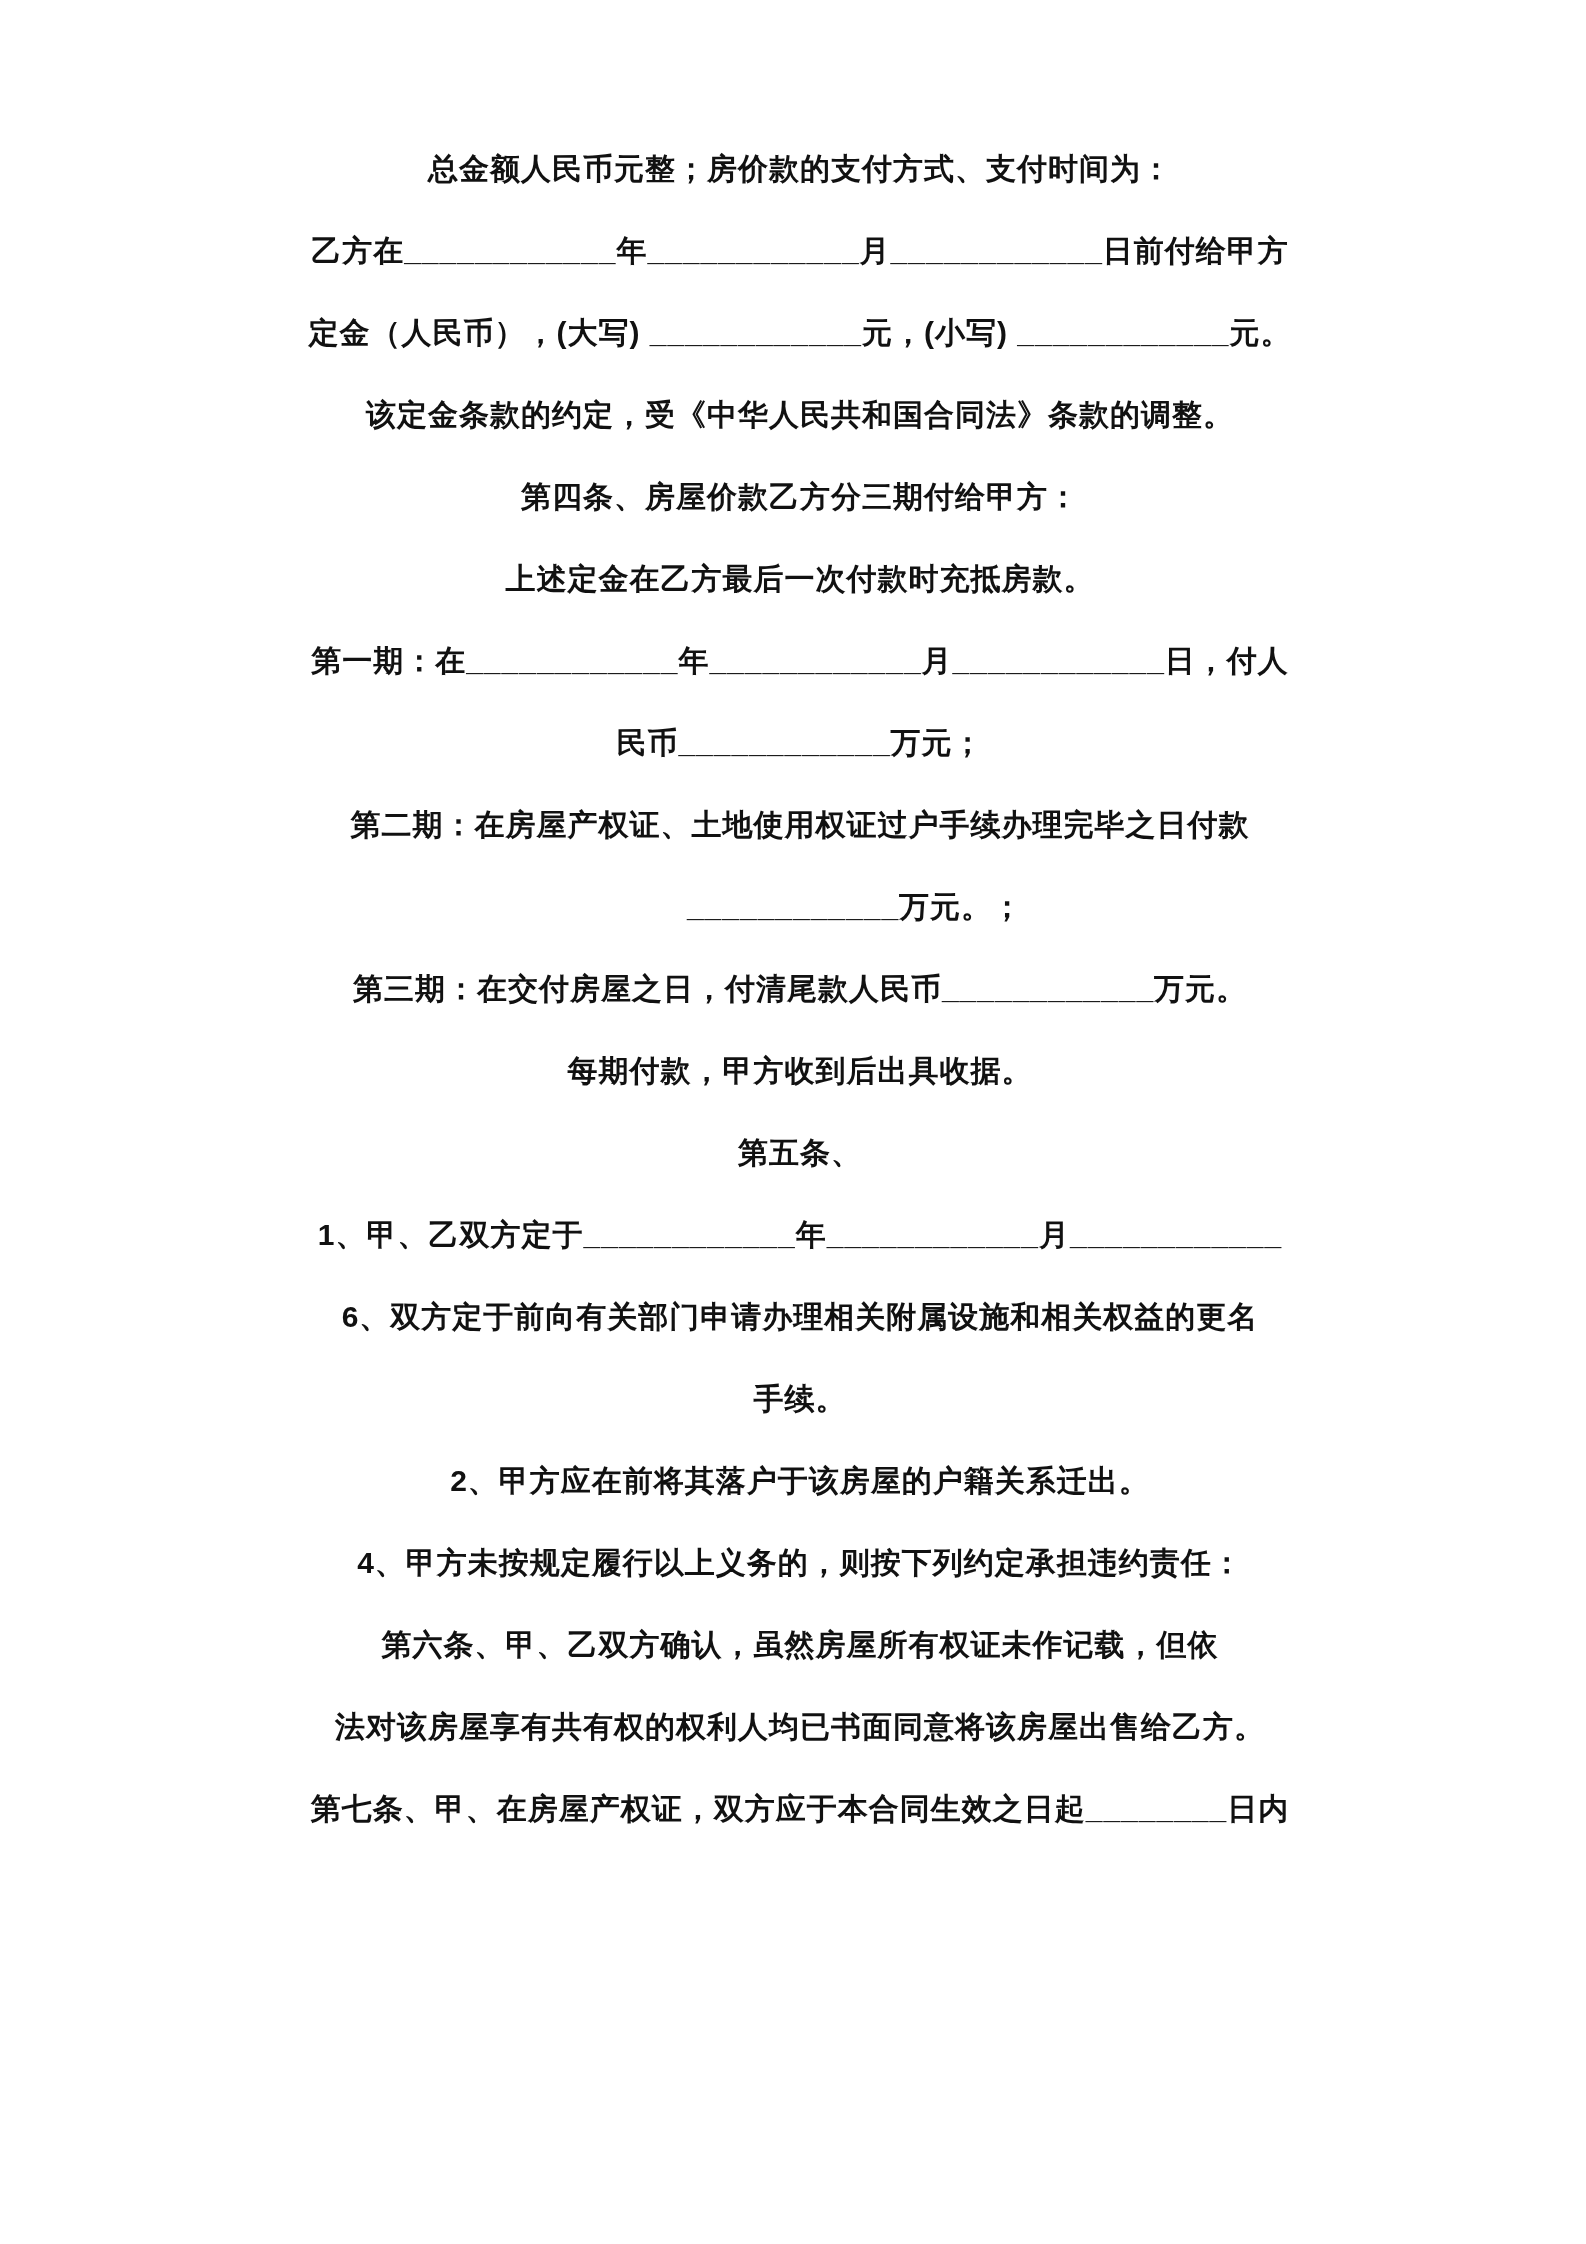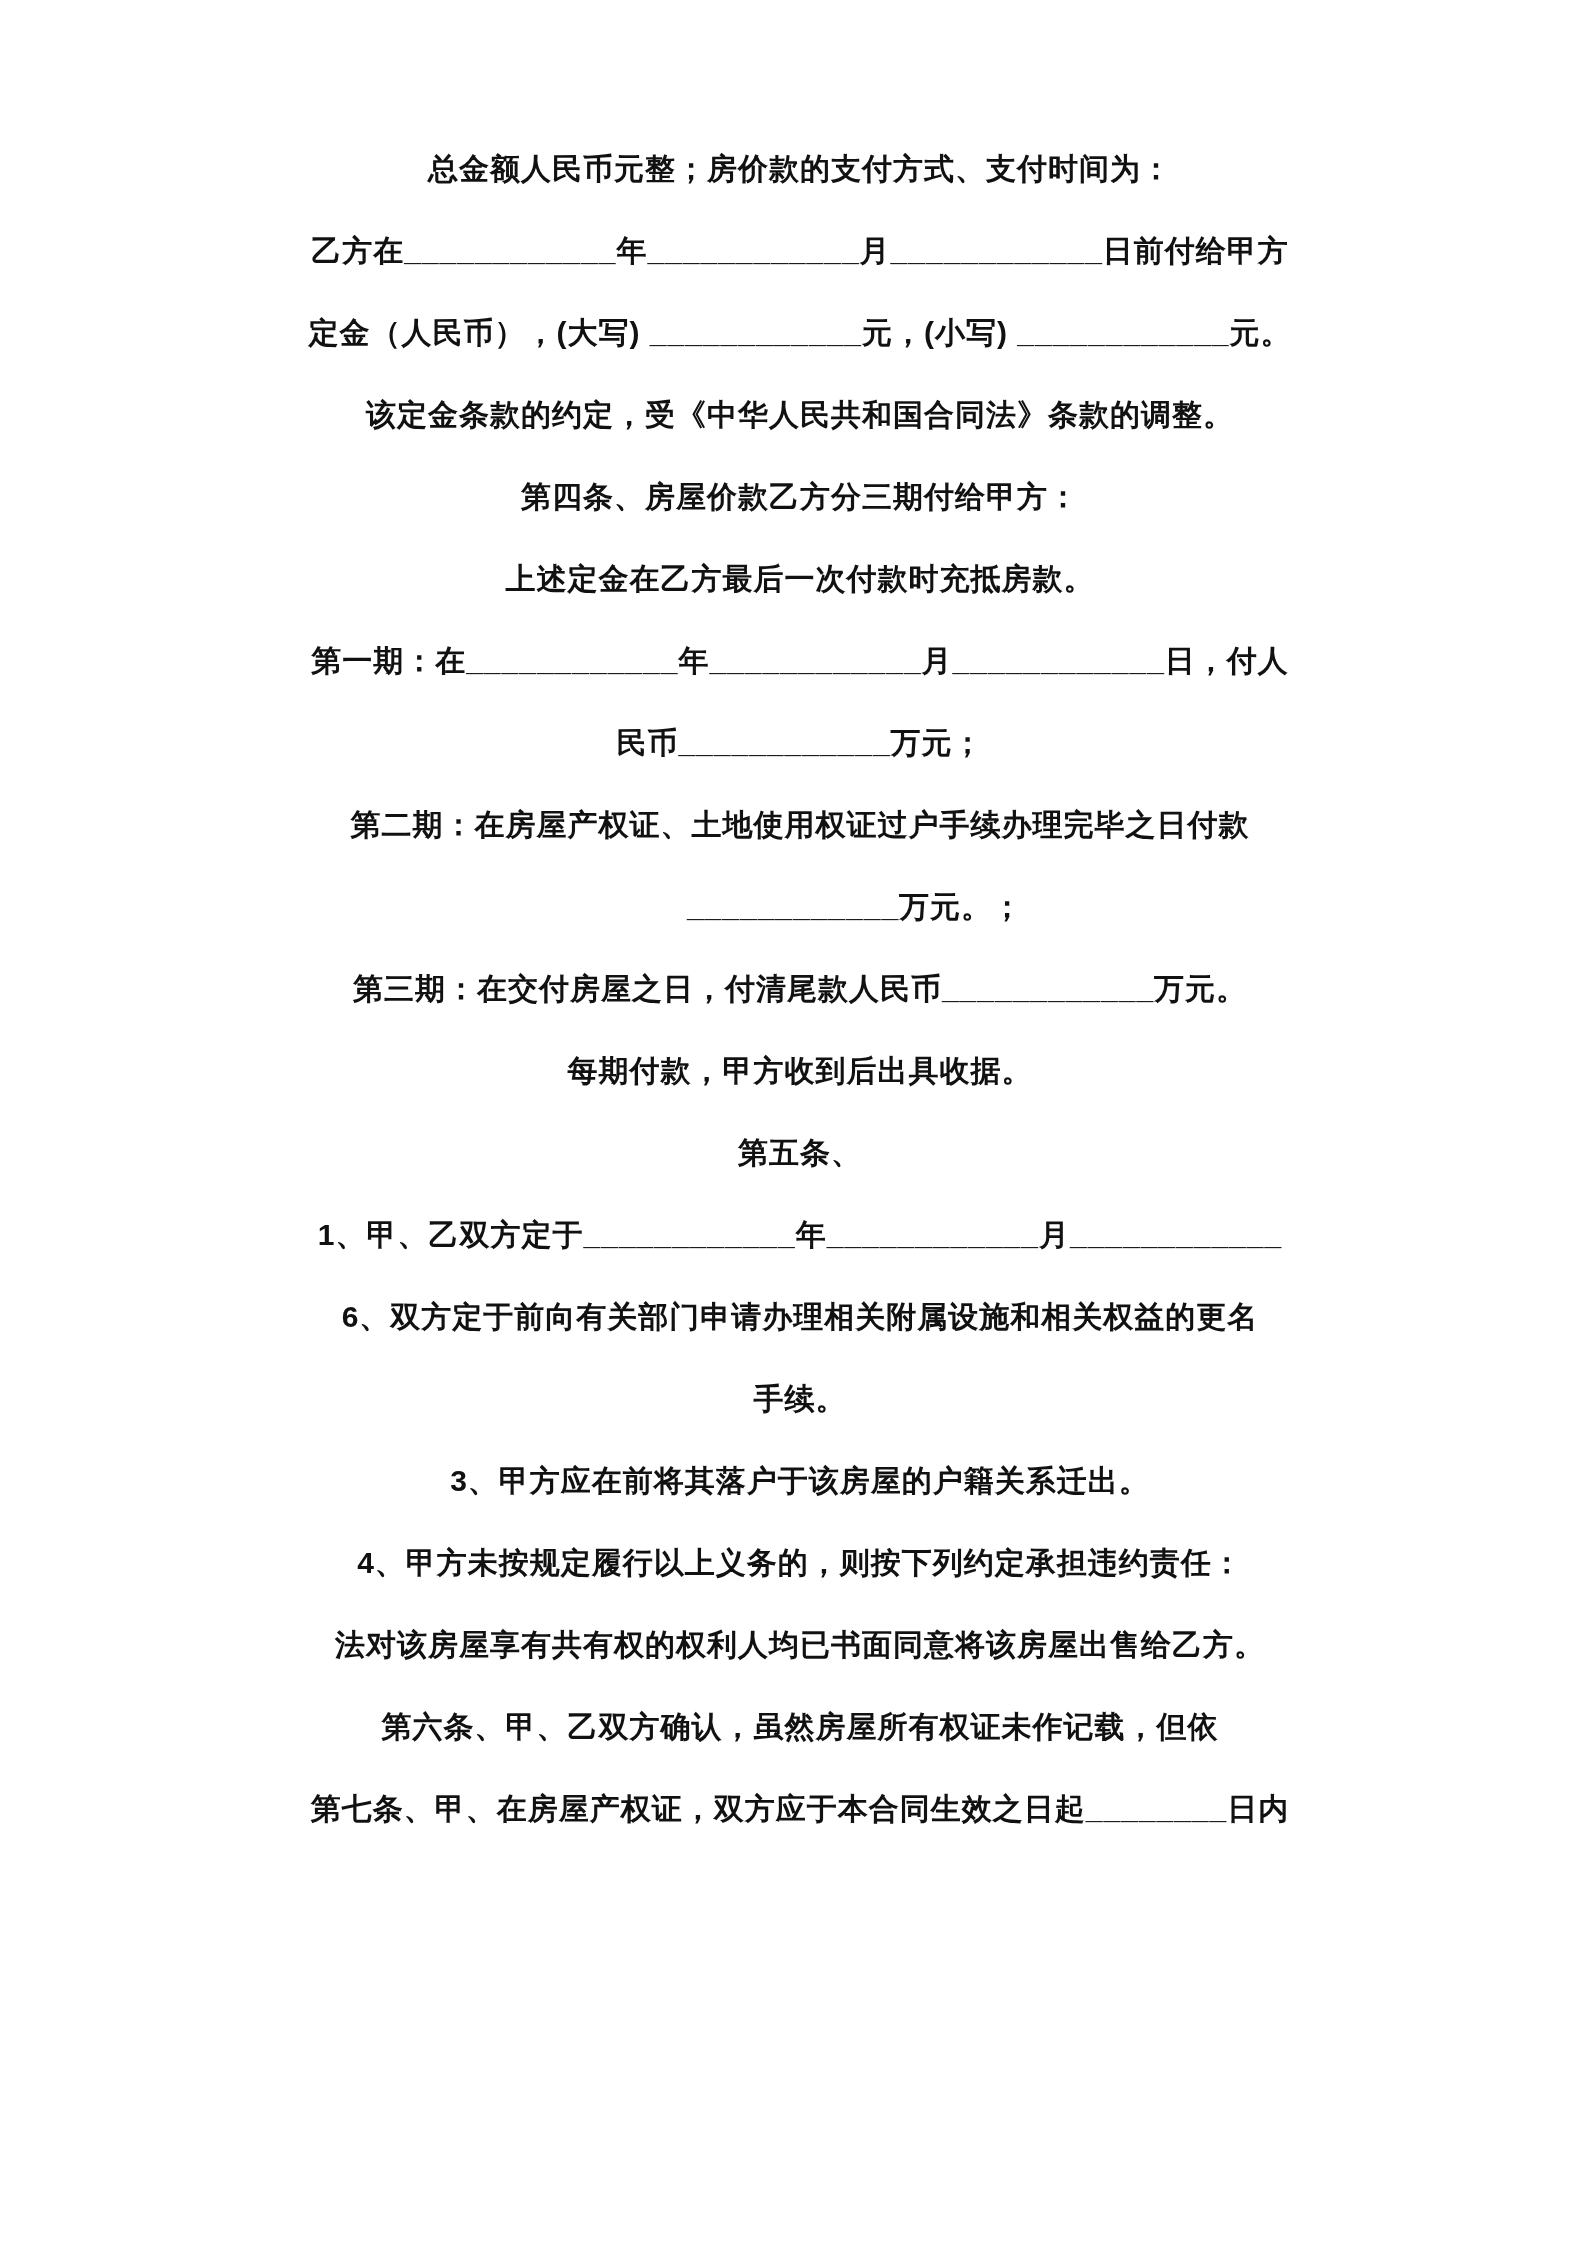--- a/index.html
+++ b/index.html
@@ -51,19 +51,19 @@
     <p class="line">第一期：在____________年____________月____________日，付人</p>
     <p class="line">民币____________万元；</p>
     <p class="line">第二期：在房屋产权证、土地使用权证过户手续办理完毕之日付款</p>
     <p class="line indent">____________万元。；</p>
     <p class="line">第三期：在交付房屋之日，付清尾款人民币____________万元。</p>
     <p class="line">每期付款，甲方收到后出具收据。</p>
     <p class="line">第五条、</p>
     <p class="line">1、甲、乙双方定于____________年____________月____________</p>
     <p class="line">6、双方定于前向有关部门申请办理相关附属设施和相关权益的更名</p>
     <p class="line">手续。</p>
-    <p class="line">3、甲方应在前将其落户于该房屋的户籍关系迁出。</p>
+    <p class="line">2、甲方应在前将其落户于该房屋的户籍关系迁出。</p>
     <p class="line">4、甲方未按规定履行以上义务的，则按下列约定承担违约责任：</p>
+    <p class="line">第六条、甲、乙双方确认，虽然房屋所有权证未作记载，但依</p>
     <p class="line">法对该房屋享有共有权的权利人均已书面同意将该房屋出售给乙方。</p>
-    <p class="line">第六条、甲、乙双方确认，虽然房屋所有权证未作记载，但依</p>
     <p class="line">第七条、甲、在房屋产权证，双方应于本合同生效之日起________日内</p>
   </div>
 </div>
 
 </body></html>

